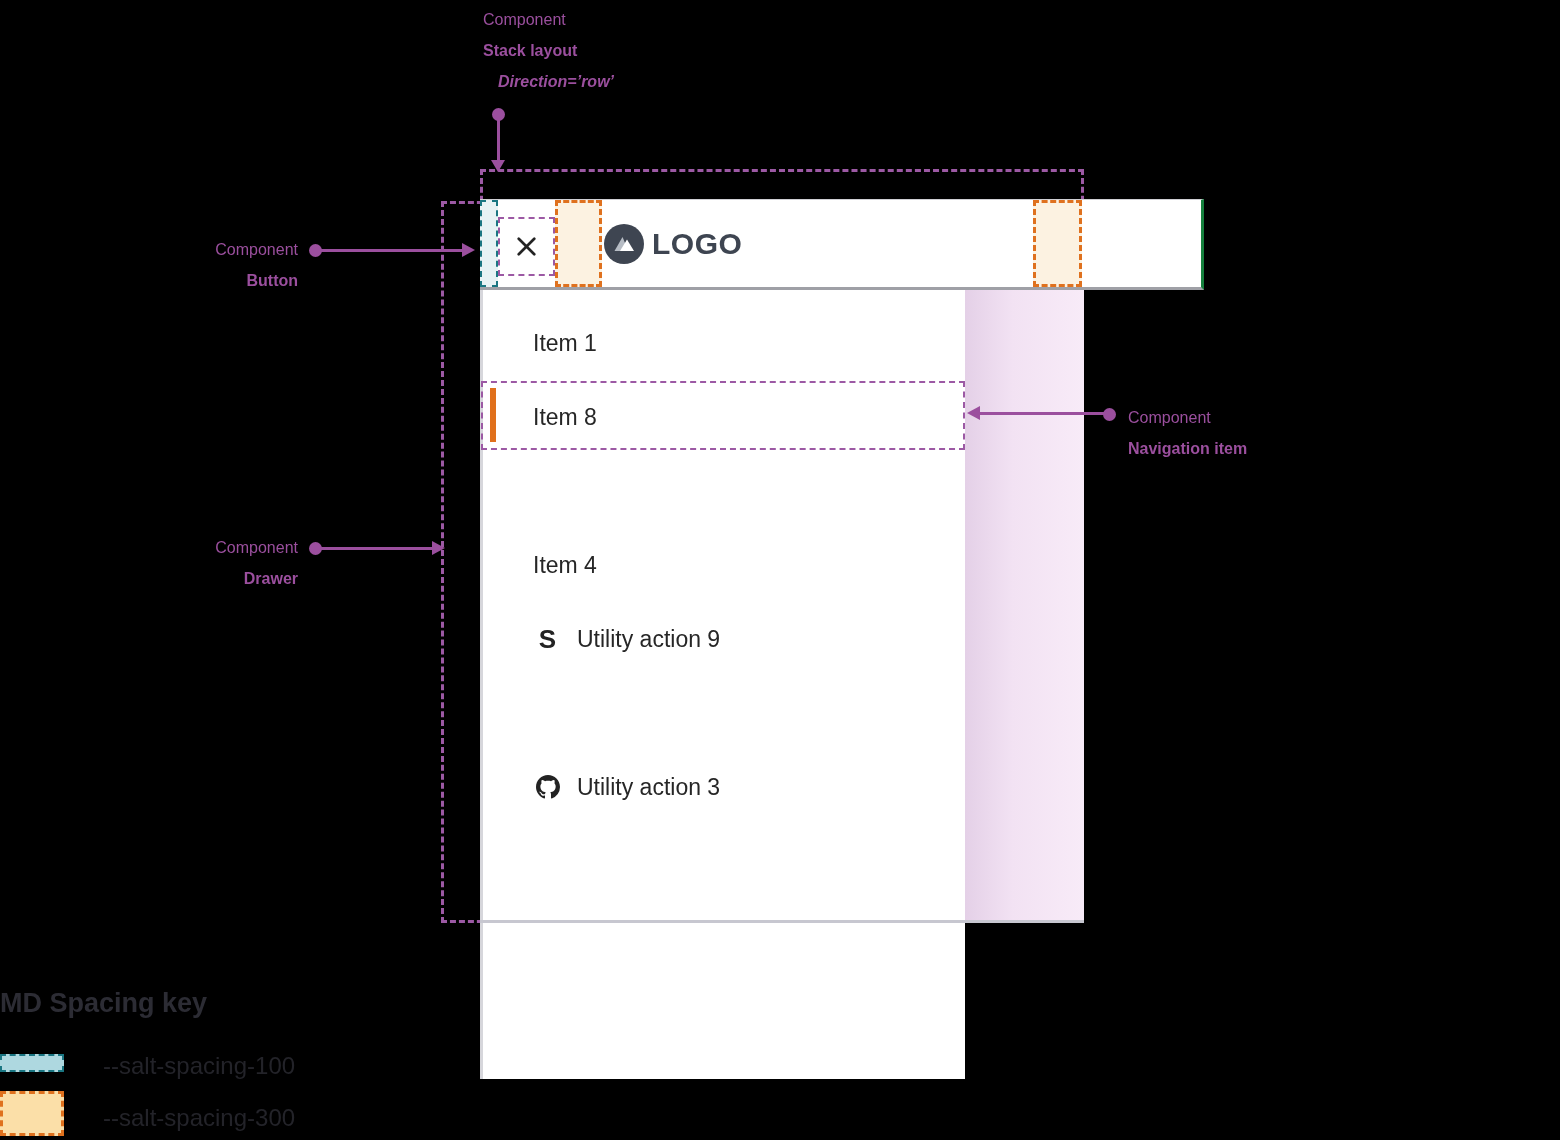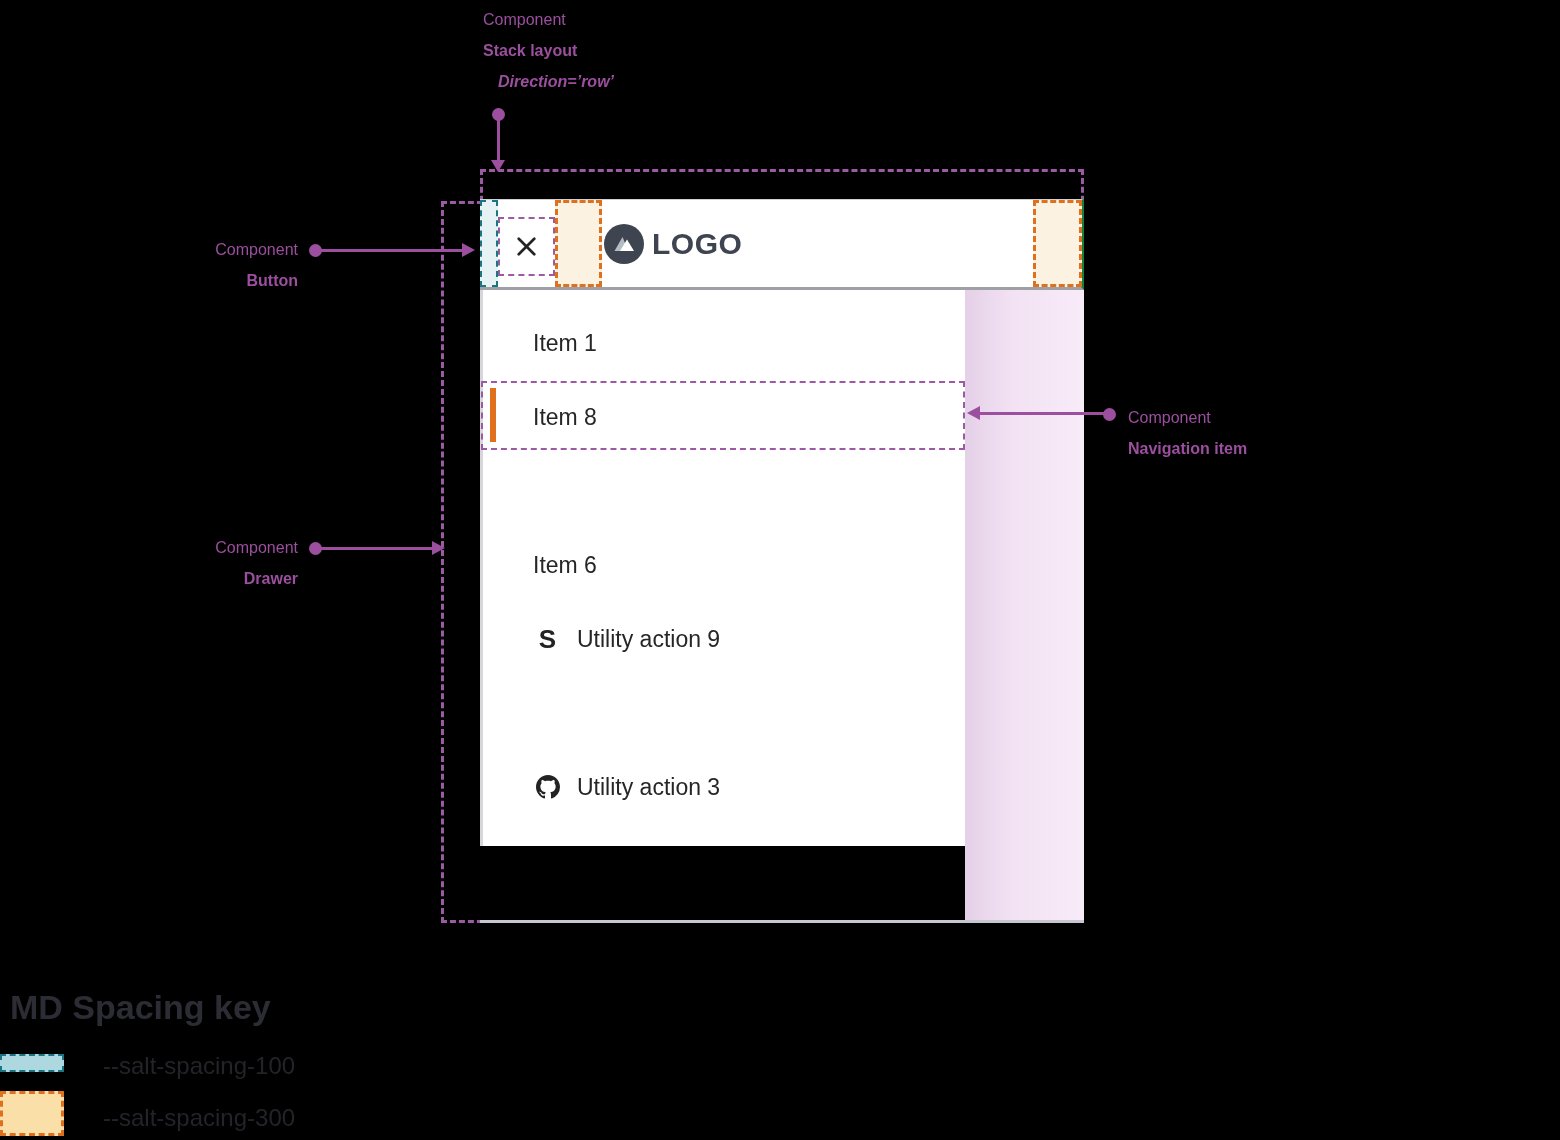--- a/index.html
+++ b/index.html
@@ -14,21 +14,21 @@
     position:absolute;left:480px;top:169px;width:604px;height:122px;
     border:3px dashed #9c59a4;border-bottom:none;z-index:1;
   }
   .drawer-rect{
     position:absolute;left:441px;top:201px;width:643px;height:722px;
     border:3px dashed #9c59a4;border-right:none;z-index:1;
   }
 
   
   .appheader{
-    position:absolute;left:480px;top:199px;width:604px;height:91px;
+    position:absolute;left:480px;top:199px;width:724px;height:91px;
     background:#fff;border-top:1px solid #cfcfd4;border-right:3px solid #15803d;
     border-bottom:3px solid #9fa0a6;z-index:2;
   }
   .teal-strip{
     position:absolute;left:0;top:0;width:18px;height:100%;
     background:#e7f2f4;border:2px dashed #1a7682;
   }
   .orange-strip{
     position:absolute;top:0;height:100%;
     background:#fcf2e1;border:3px dashed #df711e;
@@ -40,21 +40,21 @@
     border:2.5px dashed #9c59a4;display:flex;align-items:center;justify-content:center;z-index:3;
   }
   .close-btn{background:none;border:none;padding:0;cursor:pointer;display:flex;}
   .logo{
     position:absolute;left:124px;top:0;height:87px;display:flex;align-items:center;gap:8px;
   }
   .logo-text{font-size:30px;font-weight:800;color:#3e4551;letter-spacing:.5px;}
 
   
   .drawer-panel{
-    position:absolute;left:480px;top:290px;width:485px;height:556px;
+    position:absolute;left:480px;top:290px;width:485px;height:789px;
     background:#fff;border-left:3px solid #d6d6db;z-index:2;
   }
   .pink-col{
     position:absolute;left:965px;top:290px;width:119px;height:630px;
     background:linear-gradient(90deg,#e4d0e7 0%,#f2e2f3 40%,#f8ebf8 100%);z-index:2;
   }
   .bottom-border{
     position:absolute;left:480px;top:920px;width:604px;height:3px;background:#c7c7d0;z-index:2;
   }
 
@@ -83,21 +83,21 @@
   .hline{position:absolute;height:3px;background:#9b4f9e;z-index:5;}
   .vline{position:absolute;width:3px;background:#9b4f9e;z-index:5;}
   .arr-right{position:absolute;width:0;height:0;border-top:7px solid transparent;
     border-bottom:7px solid transparent;border-left:13px solid #9b4f9e;z-index:5;}
   .arr-left{position:absolute;width:0;height:0;border-top:7px solid transparent;
     border-bottom:7px solid transparent;border-right:13px solid #9b4f9e;z-index:5;}
   .arr-down{position:absolute;width:0;height:0;border-left:7px solid transparent;
     border-right:7px solid transparent;border-top:12px solid #9b4f9e;z-index:5;}
 
   
-  .key-title{position:absolute;left:10px;top:988px;font-size:34px;font-weight:700;color:#2c2c34;z-index:5;}
+  .key-title{position:absolute;left:0;top:988px;font-size:27px;font-weight:700;color:#2c2c34;z-index:5;}
   .key-label{position:absolute;left:88px;font-size:24px;color:#232329;z-index:5;margin-left:15px;}
   .swatch{position:absolute;left:0;z-index:5;}
   .swatch.teal{top:1054px;width:64px;height:18px;background:#aed8e0;border:2px dashed #1a7682;}
   .swatch.orange{top:1091px;width:64px;height:45px;background:#fbdfa8;border:3px dashed #df711e;}
 </style>
 </head>
 <body>
 
 <div class="canvas">
 
@@ -140,21 +140,21 @@
 
   <div class="drawer-panel">
     <div class="nav-row" style="top:16px;">
       <span>Item 1</span>
     </div>
     <div class="active-bar"></div>
     <div class="nav-row" style="top:90px;">
       <span>Item 8</span>
     </div>
     <div class="nav-row" style="top:238px;">
-      <span>Item 6</span>
+      <span>Item 4</span>
     </div>
 
     <div class="nav-row util-row" style="top:312px;">
       <span class="util-icon">
         <span class="s-glyph">S</span>
       </span>
       <span>Utility action 9</span>
     </div>
     <div class="nav-row util-row" style="top:460px;">
       <span class="util-icon">

